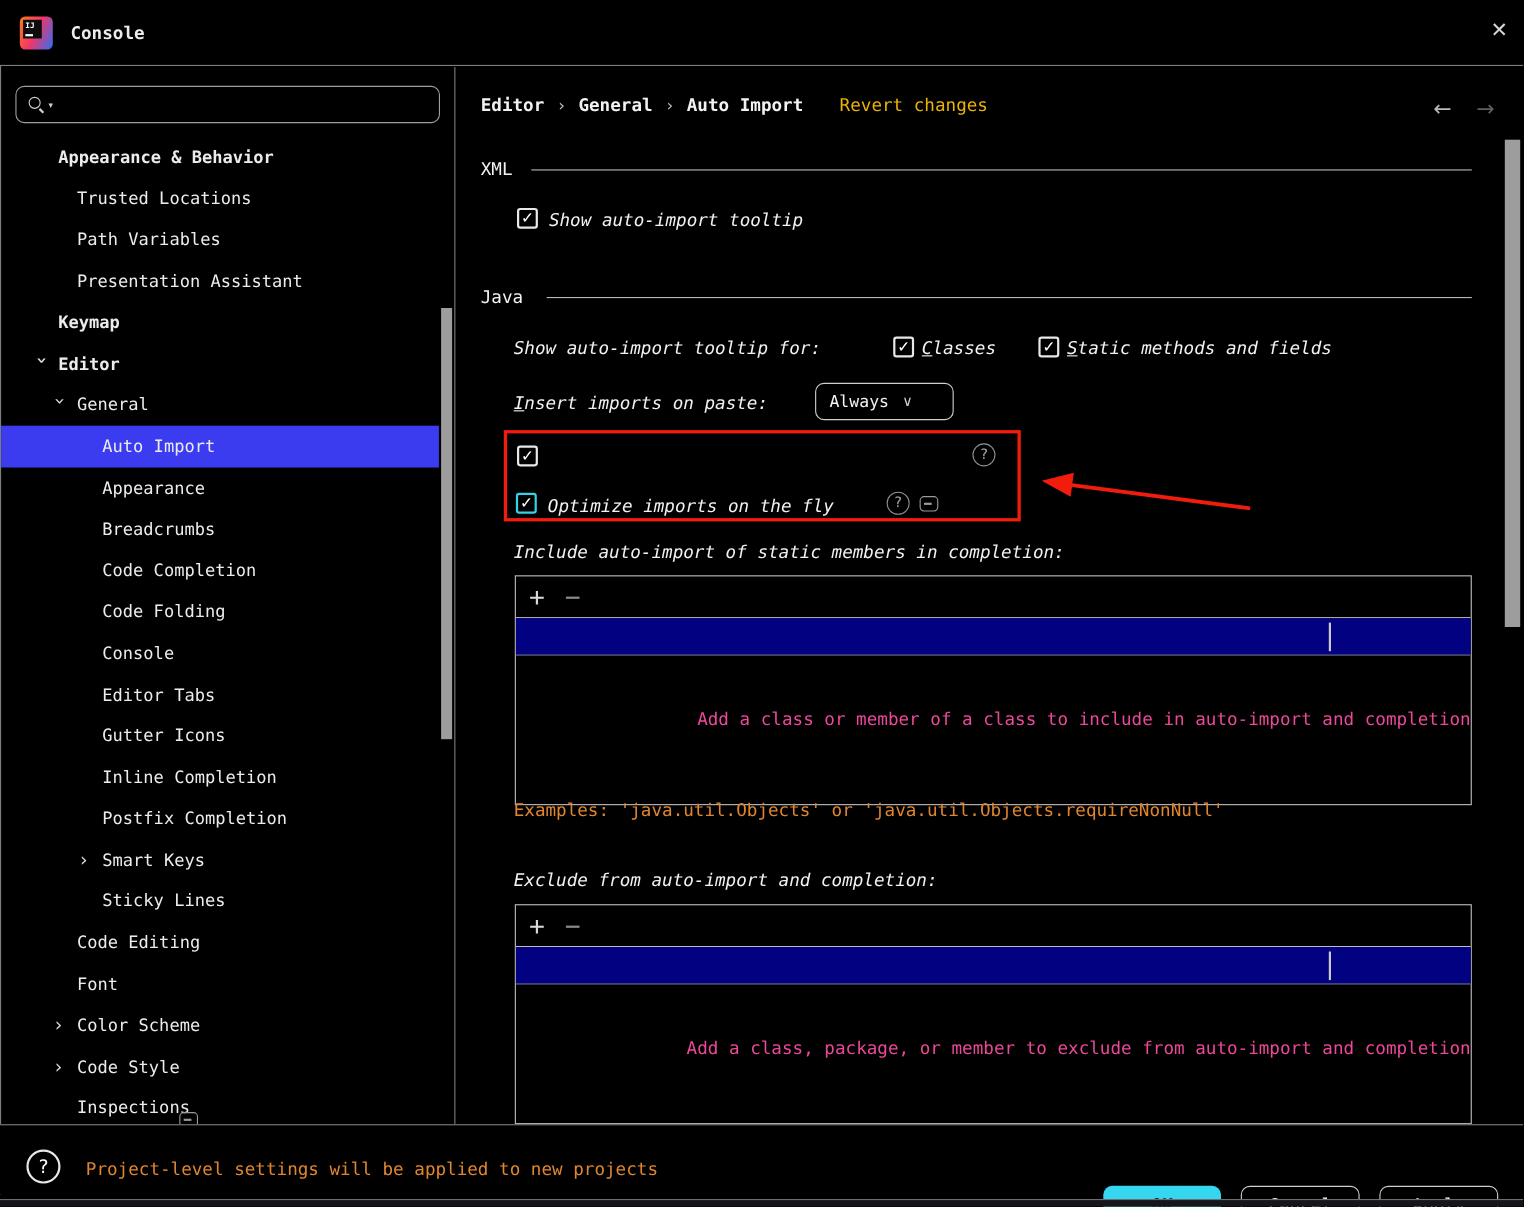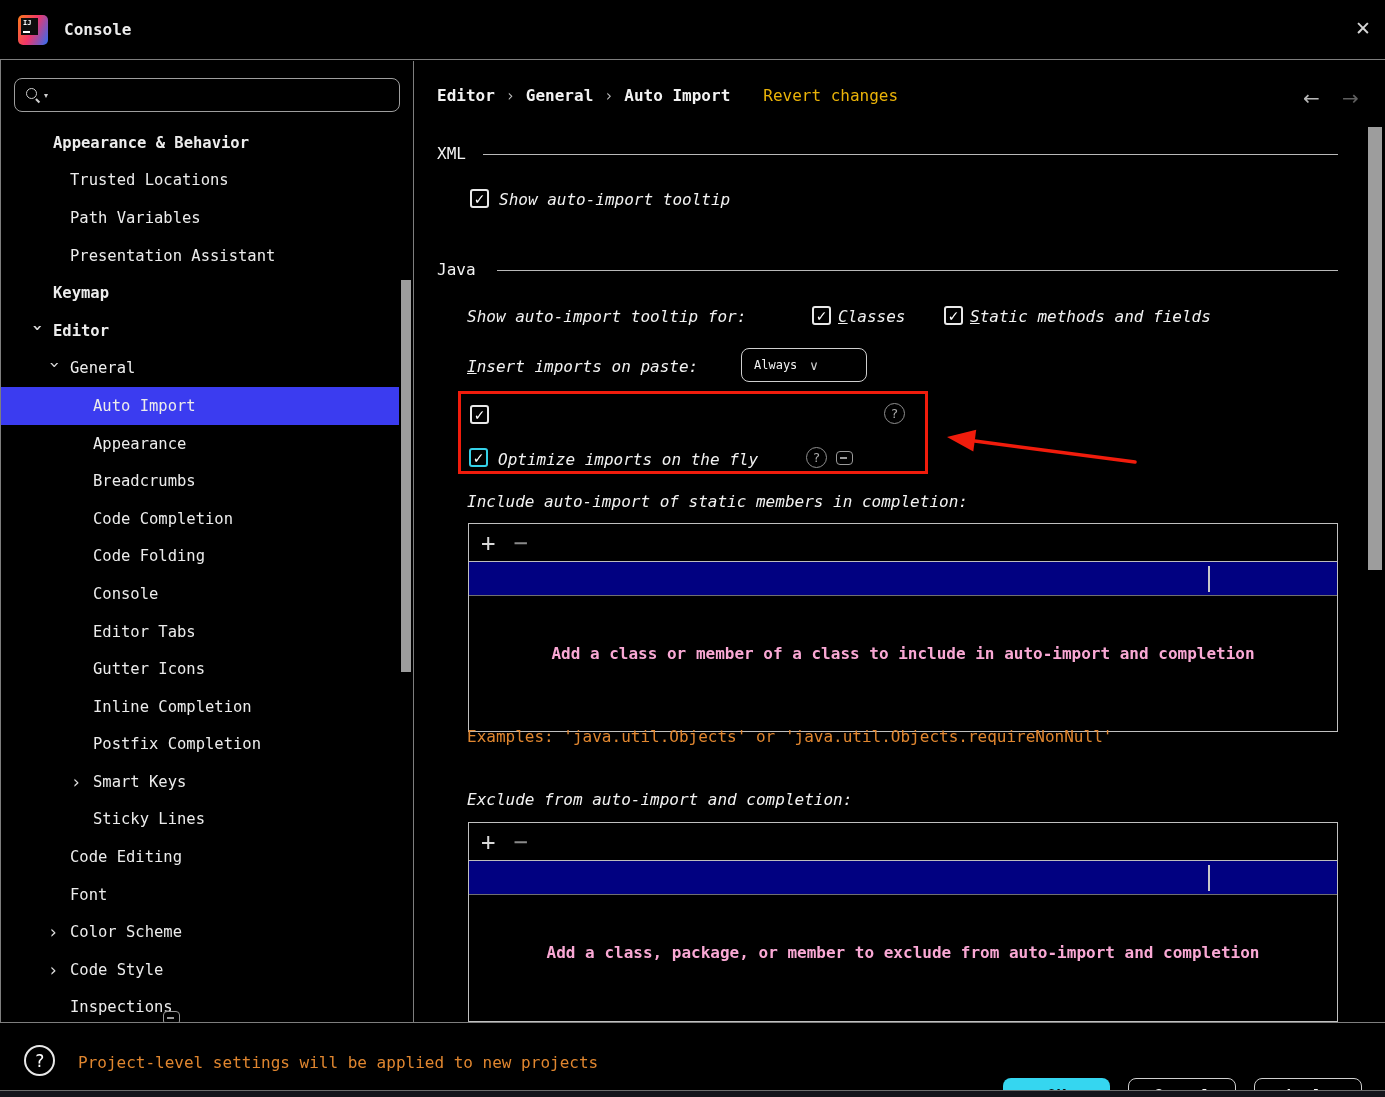--- a/index.html
+++ b/index.html
@@ -61,36 +61,36 @@
         display:flex; align-items:center; justify-content:center; cursor:pointer; }
   .cb .tick { color:#fff; font-size:14px; font-weight:700; font-family:"DejaVu Sans",sans-serif; line-height:1; }
   .cb.focus { border-color:#35d1e8; }
 
   .lbl { position:absolute; font-size:16px; color:#f2f2f2; white-space:nowrap;font-style:italic; }
   .u1 { display:inline-block; }
   .u1::first-letter { text-decoration:underline; }
 
   .dropdown { position:absolute; left:741px; top:348px; width:126px; height:34px; border:1.5px solid #cfcfcf; border-radius:8px;
               display:flex; align-items:center; padding:0 10px 0 12px; gap:12px; cursor:pointer; }
-  .dropdown .val { font-size:12px; color:#f2f2f2; }
+  .dropdown .val { font-size:15px; color:#f2f2f2; }
   .dropdown .dd-chev { color:#d0d0d0; font-size:13px; font-family:"DejaVu Sans",sans-serif; }
 
   .help-ic { position:absolute; width:21px; height:21px; border:1.6px solid #8f8f8f; border-radius:50%;
              display:flex; align-items:center; justify-content:center; color:#a8a8a8; font-size:13px; cursor:pointer; }
 
   .hl-box { position:absolute; left:458px; top:391px; width:470px; height:83px; border:3px solid #f11c0c; pointer-events:none; }
   #arrow-svg { position:absolute; left:0; top:0; pointer-events:none; }
 
   .itable { position:absolute; left:468px; width:870px; border:1.5px solid #c0c0c0; background:#000; }
   .itable .tbar { height:38px; border-bottom:1px solid #bdbdbd; display:flex; align-items:center; gap:18px; padding-left:12px; }
   .tbar .plus { color:#d8d8d8; font-size:24px; font-weight:400; cursor:pointer; line-height:1; }
   .tbar .minus { color:#8a8a8a; font-size:24px; cursor:pointer; line-height:1; }
   .itable .sel-row { position:relative; height:34px; background:#010181; border-bottom:1px solid #707070; cursor:text; }
   .sel-row .caret { position:absolute; left:739px; top:4px; width:2px; height:26px; background:#c9c9c9; }
-  .itable .empty-msg { color:#f9a8d4; font-size:16px; text-align:center; white-space:nowrap;font-weight:bold; }
+  .itable .empty-msg { color:#ec4899; font-size:16px; text-align:right; white-space:nowrap; }
   .t1 .empty-msg { margin-top:48px; }
   .t2 .empty-msg { margin-top:48px; }
 
   .orange { color:#e0862f; }
   .examples { position:absolute; left:467px; top:727px; font-size:16px; }
 
   
   .footer { position:absolute; left:0; top:1022px; width:1385px; height:64px; background:#000; border-top:1px solid #7e7e7e; }
   .f-help { position:absolute; left:24px; top:22px; width:31px; height:31px; border:2px solid #e8e8e8; border-radius:50%;
             display:flex; align-items:center; justify-content:center; color:#fff; font-size:17px; cursor:pointer; }

